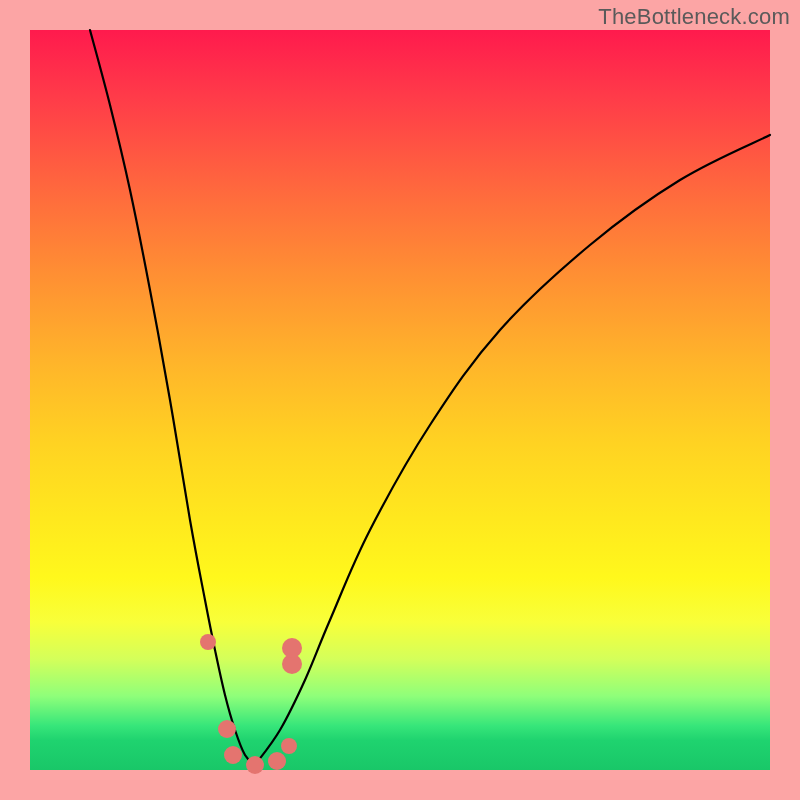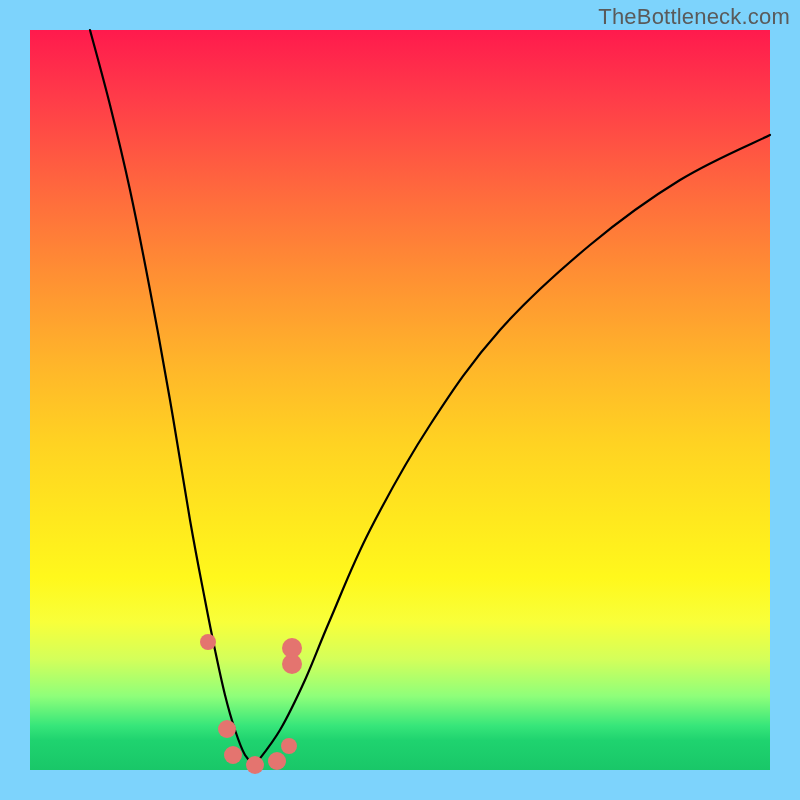--- a/index.html
+++ b/index.html
@@ -1,21 +1,21 @@
 <!DOCTYPE html>
 <html><head>
 <meta charset="utf-8">
 <style>
   * { margin: 0; padding: 0; box-sizing: border-box; }
   html, body { width: 800px; height: 800px; overflow: hidden; background: #000; }
   .frame {
     position: relative;
     width: 800px;
     height: 800px;
-    background: #7dd3fc;
+    background: #fca5a5;
   }
   .plot-area {
     position: absolute;
     left: 30px;
     top: 30px;
     width: 740px;
     height: 740px;
     background: linear-gradient(to bottom,
       #ff1a4d 0%,
       #ff3b49 9%,

